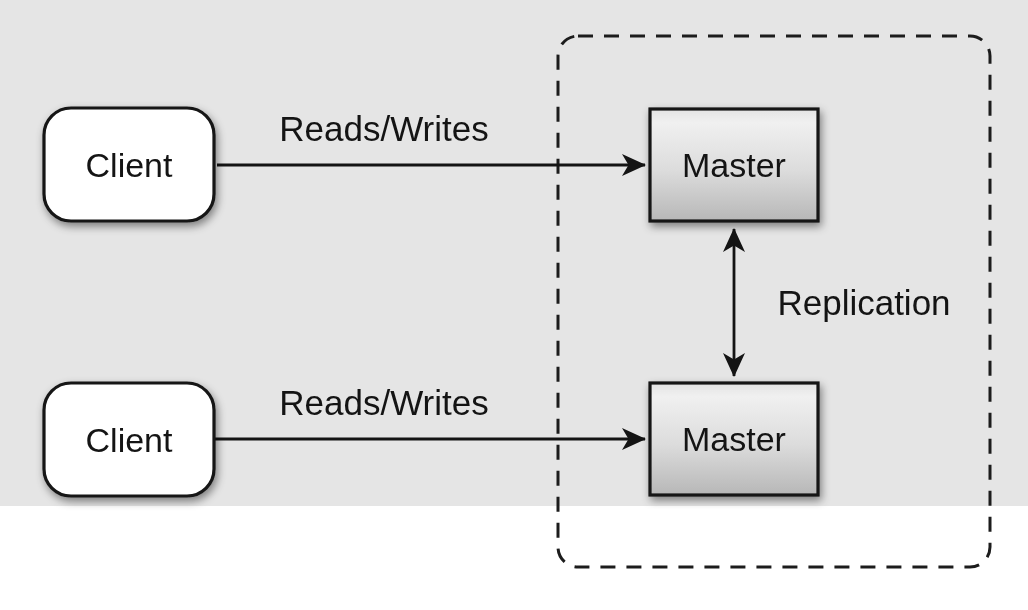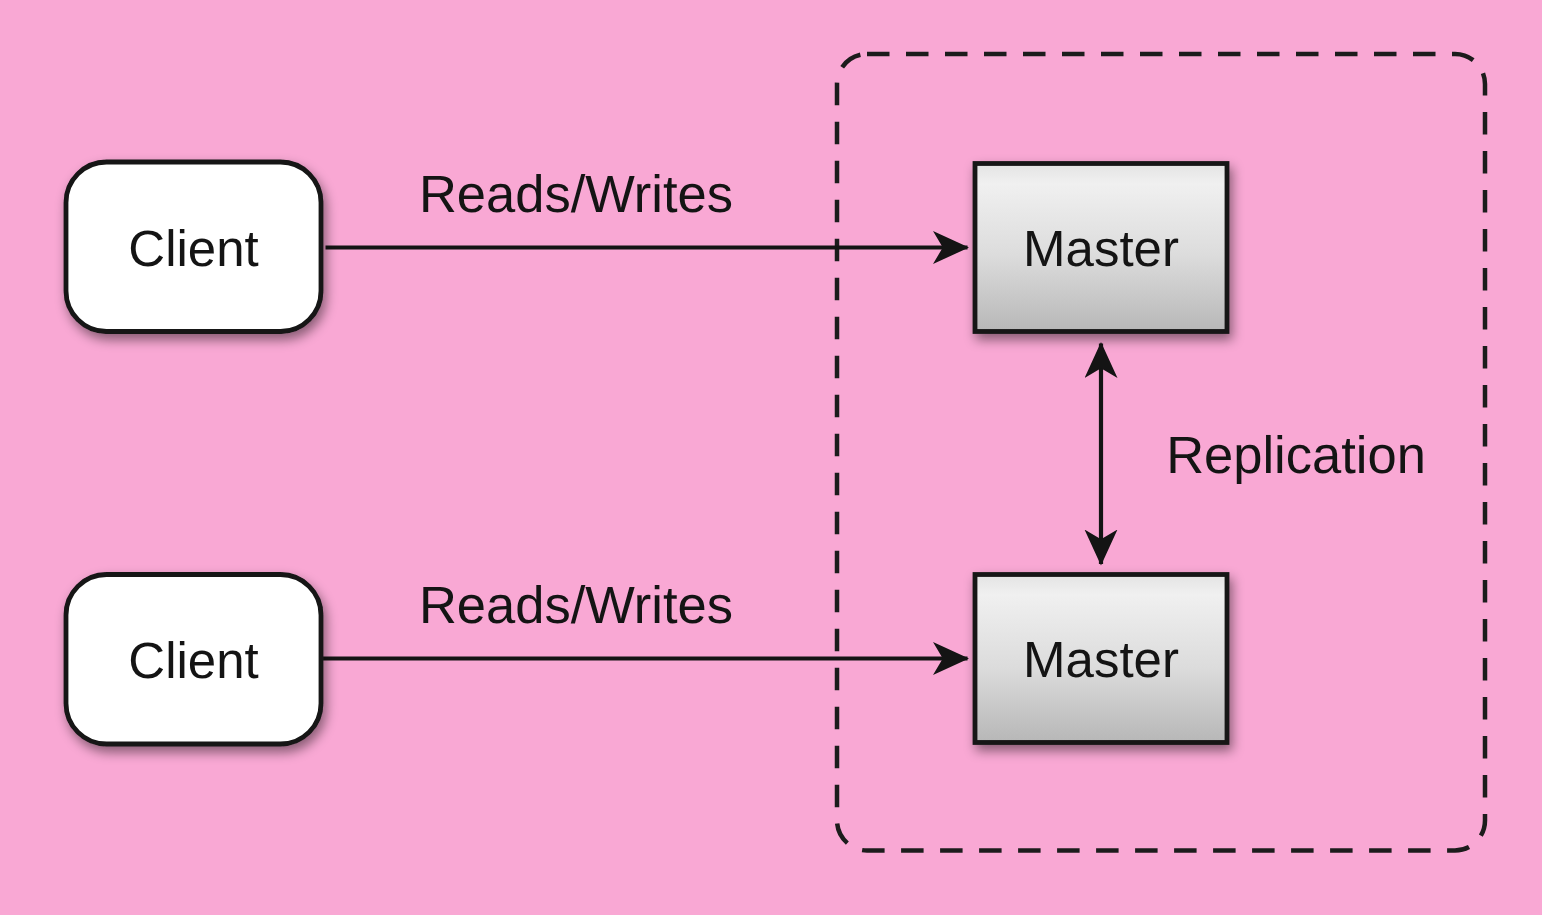--- a/index.html
+++ b/index.html
@@ -7,22 +7,22 @@
     padding: 0;
     width: 1028px;
     height: 610px;
     background: #ffffff;
     overflow: hidden;
     font-family: "Liberation Sans", sans-serif;
   }
   .stage {
     position: relative;
     width: 1028px;
-    height: 610px;
-    background: #f9a8d4;
+    height: 506px;
+    background: #e5e5e5;
   }
   svg { display: block; }
   .node-label {
     font-family: "Liberation Sans", sans-serif;
     font-size: 34px;
     fill: #141414;
   }
   .edge-label {
     font-family: "Liberation Sans", sans-serif;
     font-size: 35px;

